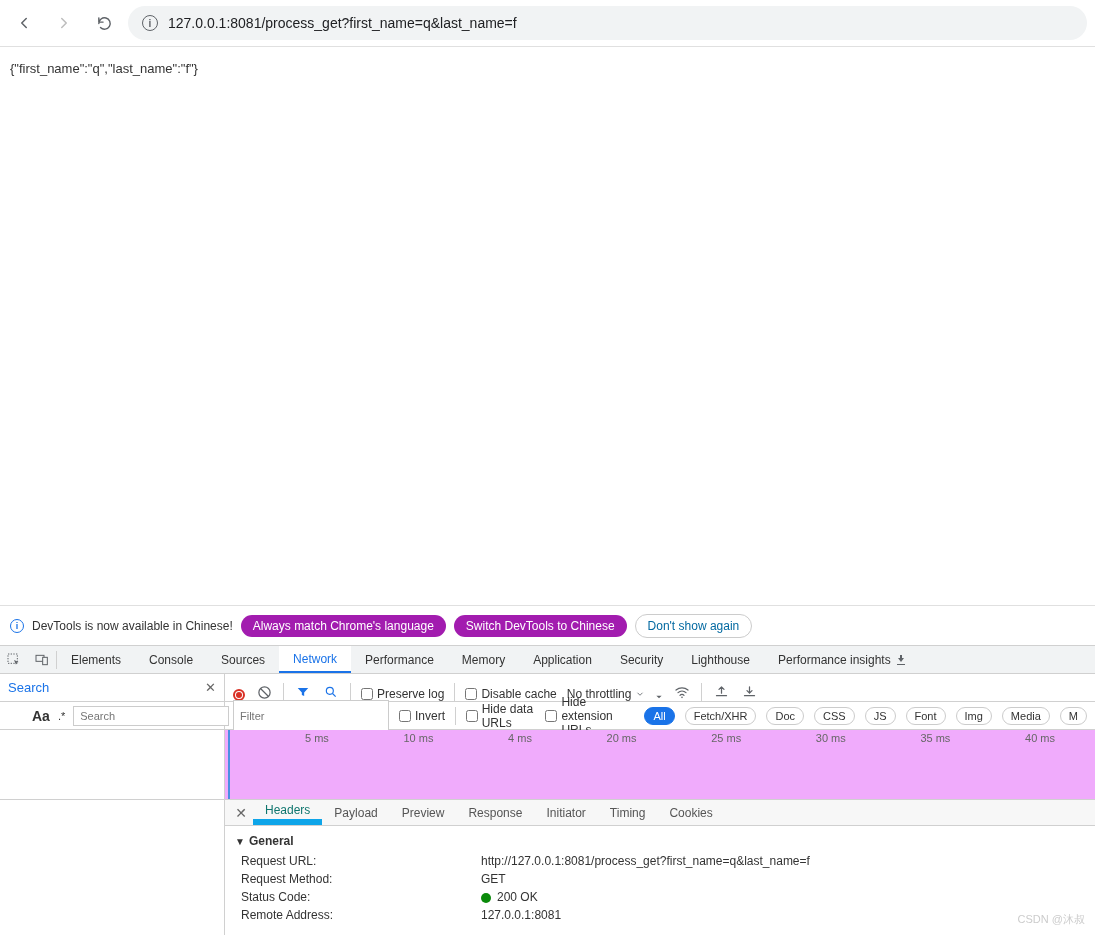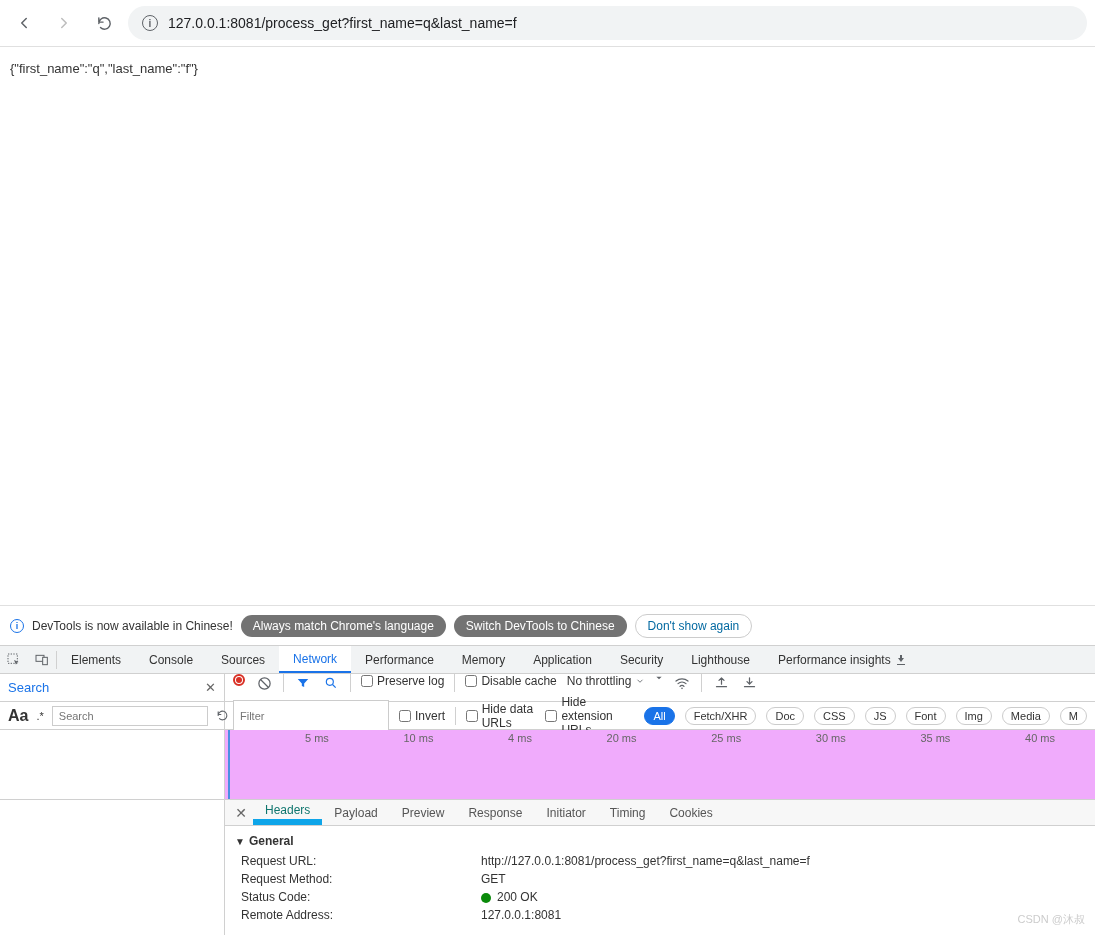--- a/index.html
+++ b/index.html
@@ -12,46 +12,46 @@
 .addr-bar { flex: 1; height: 34px; background: #f1f3f4; border-radius: 17px; display: flex; align-items: center; padding: 0 14px; gap: 10px; color: #202124; font-size: 14px; }
 .addr-bar .info-icon { width:16px; height:16px; border:1.5px solid #5f6368; border-radius:50%; display:flex; align-items:center; justify-content:center; font-size:10px; color:#5f6368; font-weight:bold; }
 
 
 .page-content { padding: 14px 10px; font-family: "SimSun", monospace; font-size: 13px; border-top: 1px solid #e0e0e0; border-bottom: 1px solid #e0e0e0; height: 560px; }
 
 
 .lang-banner { height: 40px; display: flex; align-items: center; padding: 0 10px; gap: 8px; border-bottom: 1px solid #d0d0d0; font-size: 12px; }
 .lang-banner .info-icon { width:14px; height:14px; border:1.5px solid #1a73e8; border-radius:50%; display:flex; align-items:center; justify-content:center; font-size:9px; color:#1a73e8; font-weight:bold; }
 .pill { padding: 4px 12px; border-radius: 14px; font-size: 12px; cursor: pointer; }
-.pill.blue { background: #737373; color: #fff; }
+.pill.blue { background: #a21caf; color: #fff; }
 .pill.outline { border: 1px solid #ccc; color: #0369a1; background: #fff; }
 
 
 .dt-tabs { height: 28px; display: flex; align-items: center; border-bottom: 1px solid #d0d0d0; background: #f1f3f4; font-size: 12px; }
 .dt-tab-icon { width: 28px; display: flex; align-items: center; justify-content: center; color: #5f6368; height: 100%; }
 .dt-tab { padding: 0 14px; height: 100%; display: flex; align-items: center; color: #333; cursor: pointer; }
 .dt-tab.active { color: #1a73e8; border-bottom: 2px solid #1a73e8; background: #fff; }
 
 
 .search-strip { height: 28px; display: flex; align-items: stretch; border-bottom: 1px solid #d0d0d0; font-size: 12px; }
 .search-left { width: 225px; display: flex; align-items: center; padding: 0 8px; border-right: 1px solid #d0d0d0; color: #1a73e8; font-size: 13px; }
 .search-left .x { margin-left: auto; color: #666; cursor: pointer; }
-.toolbar-row { flex: 1; display: flex; align-items: flex-start; gap: 10px; padding: 0 8px; }
+.toolbar-row { flex: 1; display: flex; align-items: flex-end; gap: 10px; padding: 0 8px; }
 .tool-icon { width: 18px; height: 18px; display: flex; align-items: center; justify-content: center; color: #5f6368; }
 .rec { width:12px; height:12px; border:2px solid #d93025; border-radius:50%; display:flex; align-items:center; justify-content:center; }
 .rec::after { content:""; width:6px; height:6px; background:#d93025; border-radius:50%; }
 .chk { display: flex; align-items: center; gap: 4px; color: #333; }
 .chk input { width: 12px; height: 12px; }
 .throttle { display: flex; align-items: center; gap: 4px; color: #333; }
 .sep-v { width: 1px; height: 18px; background: #d0d0d0; }
 
 
 .filter-strip { height: 28px; display: flex; align-items: stretch; border-bottom: 1px solid #d0d0d0; font-size: 12px; }
 .filter-left { width: 225px; display: flex; align-items: center; padding: 0 8px; gap: 8px; border-right: 1px solid #d0d0d0; }
-.filter-left .aa { font-weight: bold; font-size: 16px; }
+.filter-left .aa { font-weight: bold; font-size: 14px; margin-left: 24px; }
 .filter-left .regex { font-size: 11px; }
 .filter-left input { flex: 1; height: 20px; border: 1px solid #ccc; padding: 0 6px; font-size: 11px; }
 .filter-left .refresh, .filter-left .clear { color: #5f6368; cursor: pointer; }
 .filter-right { flex: 1; display: flex; align-items: center; gap: 10px; padding: 0 8px; }
 .filter-right input.filter-box { width: 160px; height: 32px; border: 1px solid #ccc; padding: 0 6px; font-size: 11px; }
 .type-pill { padding: 2px 8px; border: 1px solid #ccc; border-radius: 10px; font-size: 11px; color: #333; cursor: pointer; white-space: nowrap; }
 .type-pill.active { background: #1a73e8; color: #fff; border-color: #1a73e8; }
 
 
 .timeline-wrap { display: flex; height: 70px; border-bottom: 1px solid #d0d0d0; }

